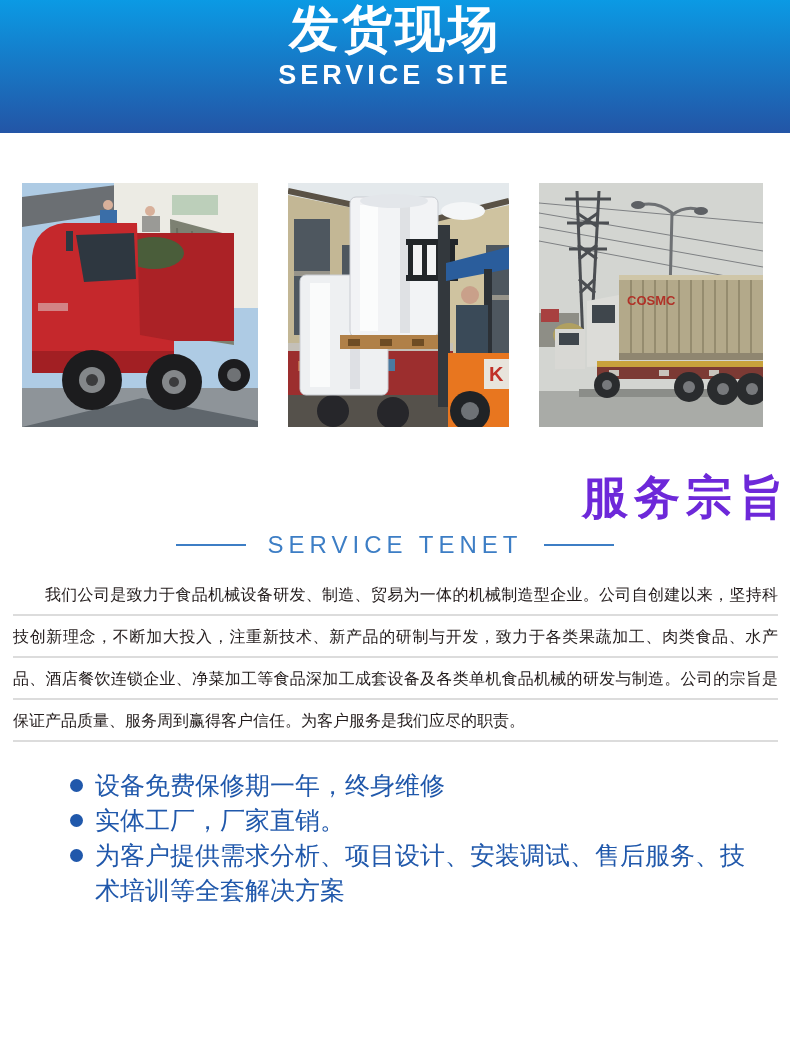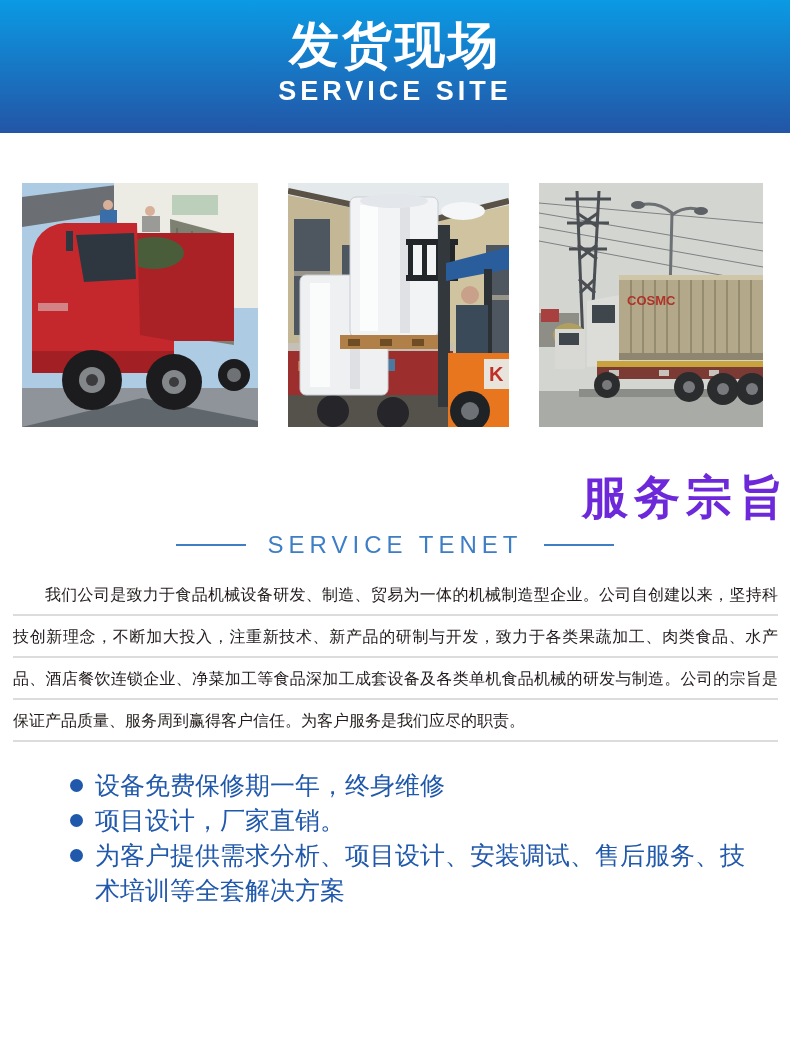--- a/index.html
+++ b/index.html
@@ -2,21 +2,21 @@
 <html><head>
 <meta charset="utf-8">
 <style>
   html,body{margin:0;padding:0;background:#ffffff;}
   body{font-family:"Liberation Sans","DejaVu Sans",sans-serif;}
   .page{position:relative;width:790px;height:1038px;margin:0 auto;background:#ffffff;overflow:hidden;}
 
   
   .banner{height:133px;background:linear-gradient(to bottom,#0b9ae4 0%,#2355a6 100%);
           text-align:center;color:#ffffff;}
-  .banner-cn{margin:0;padding-top:16px;font-size:50px;font-weight:700;letter-spacing:3px;line-height:58px;}
+  .banner-cn{margin:0;font-size:50px;font-weight:700;letter-spacing:3px;line-height:58px;}
   .banner-en{margin-top:2px;font-size:27px;font-weight:700;letter-spacing:4px;line-height:30px;}
 
   
   .gallery{display:flex;justify-content:space-between;padding:0 27px 0 22px;margin-top:50px;height:244px;}
   .photo{margin:0;overflow:hidden;background:#0369a1;}
   .photo svg{display:block;}
 
   
   .tenet-title{margin:44px 0 0;text-align:right;font-size:46px;font-weight:700;letter-spacing:6px;color:#6d28d9;line-height:52px;}
   .tenet-sub{margin-top:8px;display:flex;align-items:center;justify-content:center;
@@ -220,21 +220,21 @@
 
     <p class="tenet-paragraph">我们公司是致力于食品机械设备研发、制造、贸易为一体的机械制造型企业。公司自创建以来，坚持科技创新理念，不断加大投入，注重新技术、新产品的研制与开发，致力于各类果蔬加工、肉类食品、水产品、酒店餐饮连锁企业、净菜加工等食品深加工成套设备及各类单机食品机械的研发与制造。公司的宗旨是保证产品质量、服务周到赢得客户信任。为客户服务是我们应尽的职责。</p>
 
     <ul class="tenet-bullets">
       <li>
         <span class="dot"></span>
         <span>设备免费保修期一年，终身维修</span>
       </li>
       <li>
         <span class="dot"></span>
-        <span>项目设计，厂家直销。</span>
+        <span>实体工厂，厂家直销。</span>
       </li>
       <li>
         <span class="dot"></span>
         <span>为客户提供需求分析、项目设计、安装调试、售后服务、技术培训等全套解决方案</span>
       </li>
     </ul>
   </section>
 
 </div>
 

